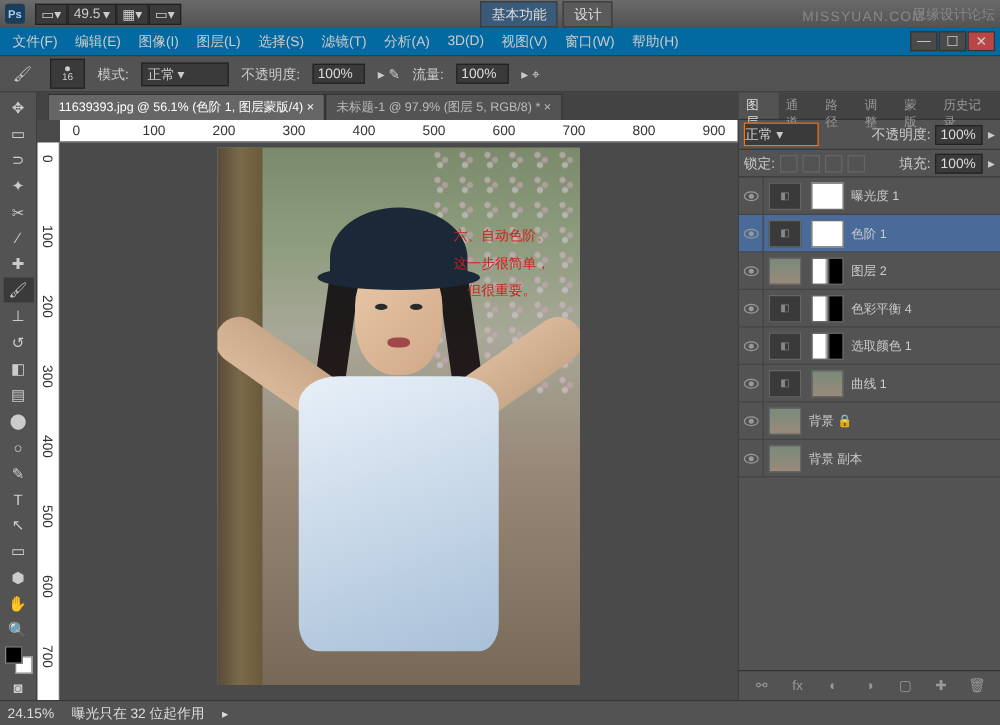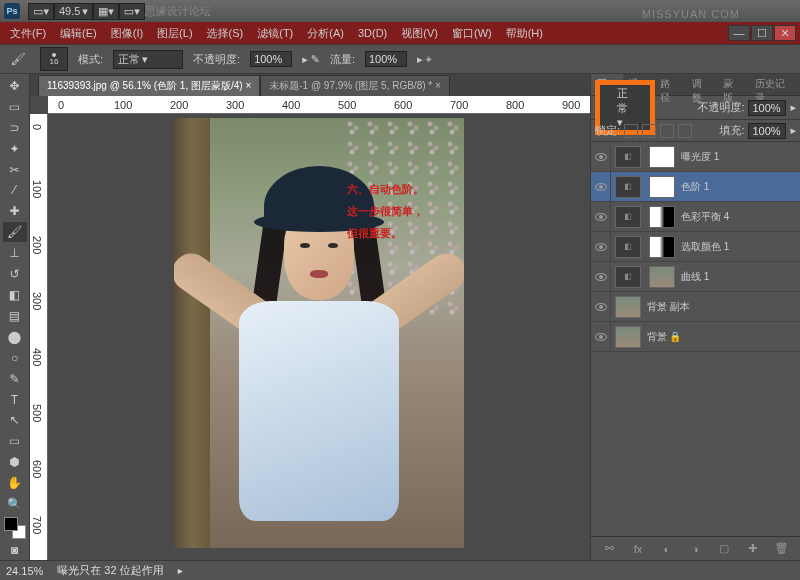--- a/index.html
+++ b/index.html
@@ -3,21 +3,21 @@
 <meta charset="utf-8">
 <style>
 *{margin:0;padding:0;box-sizing:border-box;font-family:"Microsoft YaHei",Tahoma,sans-serif;font-size:11px;user-select:none}
 body{background:#535353;width:800px;height:580px;overflow:hidden;color:#ccc}
 .titlebar{height:22px;background:linear-gradient(#6a6a6a,#535353);display:flex;align-items:center;padding:0 4px}
 .ps-logo{width:16px;height:16px;background:#1a3d5c;border-radius:3px;display:flex;align-items:center;justify-content:center;color:#9fcfef;font-weight:bold;font-size:9px;margin-right:8px}
 .titlebar .mid{flex:1;display:flex;gap:4px;justify-content:center}
 .titlebar .btn{background:#5a5a5a;border:1px solid #3a3a3a;padding:2px 8px;color:#ddd;cursor:pointer}
 .titlebar .btn.ac{background:#3a5a7a}
 .dropdown{background:#3a3a3a;border:1px solid #222;padding:1px 4px;display:inline-flex;align-items:center;gap:2px;cursor:pointer}
-.menubar{height:22px;background:#7f1d1d;display:flex;align-items:center;padding:0 4px;gap:2px}
+.menubar{height:22px;background:#0369a1;display:flex;align-items:center;padding:0 4px;gap:2px}
 .menubar .mi{padding:2px 6px;cursor:pointer}
 .win-ctl{margin-left:auto;display:flex;gap:1px}
 .win-ctl div{width:22px;height:16px;background:#4a4a4a;border:1px solid #333;display:flex;align-items:center;justify-content:center;cursor:pointer}
 .win-ctl .close{background:#b44}
 .optbar{height:30px;background:#535353;border-top:1px solid #3a3a3a;border-bottom:1px solid #3a3a3a;display:flex;align-items:center;padding:0 6px;gap:10px}
 .brush-prev{width:28px;height:24px;background:#3a3a3a;border:1px solid #222;display:flex;flex-direction:column;align-items:center;justify-content:center}
 .brush-dot{width:4px;height:4px;background:#ccc;border-radius:50%}
 .optbar label{color:#ccc}
 .num-input{background:#3a3a3a;border:1px solid #222;width:42px;padding:1px 3px;color:#ddd}
 .main{display:flex;height:486px}
@@ -48,28 +48,28 @@
 .eye.l{left:16px}.eye.r{right:16px}
 .lips{position:absolute;top:62px;left:50%;transform:translateX(-50%);width:18px;height:8px;background:#a04848;border-radius:40%}
 .hair{position:absolute;top:50px;left:50%;transform:translateX(-50%);width:130px;height:170px}
 .hair::before,.hair::after{content:"";position:absolute;width:24px;height:150px;background:linear-gradient(#1a1a1a,#2a1a1a);border-radius:0 0 40% 40%}
 .hair::before{left:0;transform:rotate(8deg)}
 .hair::after{right:0;transform:rotate(-8deg)}
 .arm{position:absolute;width:38px;height:120px;background:linear-gradient(90deg,#d8b898,#c8a888);border-radius:20px;top:70px}
 .arm.l{left:-8px;transform:rotate(-55deg)}
 .arm.r{right:-8px;transform:rotate(55deg)}
 .top-gar{position:absolute;top:135px;left:50%;transform:translateX(-50%);width:160px;height:220px;background:linear-gradient(160deg,#e8f0f8,#c8d8e8,#a8c0d8);border-radius:20% 20% 10% 10%/10%}
-.annot{position:absolute;right:40px;top:60px;color:#d02020;font-size:15px;font-family:"SimSun";line-height:2;font-weight:bold;text-align:left}
+.annot{position:absolute;right:24px;top:60px;color:#d02020;font-size:15px;font-family:"SimSun";line-height:2;font-weight:normal;text-align:center}
 .status{height:20px;background:#535353;border-top:1px solid #3a3a3a;display:flex;align-items:center;padding:0 6px;gap:14px;color:#ddd;font-size:10px}
 .panels{width:210px;background:#535353;border-left:1px solid #3a3a3a;display:flex;flex-direction:column}
 .ptabs{height:22px;display:flex;background:#434343;border-bottom:1px solid #333}
 .ptab{padding:3px 6px;color:#999;cursor:pointer;font-size:10px}
 .ptab.active{background:#535353;color:#ddd}
 .layer-opts{height:24px;display:flex;align-items:center;padding:0 4px;gap:4px;border-bottom:1px solid #3a3a3a}
-.layer-opts .sel{background:#3a3a3a;border:5px solid #f97316;padding:1px 17px;flex:0 0 60px}
+.layer-opts .sel{background:#3a3a3a;border:1px solid #f97316;padding:1px 0;flex:0 0 60px}
 .lock-row{height:22px;display:flex;align-items:center;padding:0 4px;gap:4px;border-bottom:1px solid #3a3a3a;font-size:10px}
 .lock-row .ic{width:14px;height:14px;border:1px solid #666;display:inline-block}
 .layers{flex:1;overflow-y:auto}
 .layer{height:30px;display:flex;align-items:center;border-bottom:1px solid #444;cursor:pointer}
 .layer.sel{background:#4a6a9a}
 .vis{width:20px;height:100%;display:flex;align-items:center;justify-content:center;border-right:1px solid #444}
 .eye-ic{width:12px;height:8px;border:1px solid #999;border-radius:50%;position:relative}
 .eye-ic::after{content:"";position:absolute;top:1px;left:3px;width:4px;height:4px;background:#999;border-radius:50%}
 .thumb{width:26px;height:22px;margin:0 4px;border:1px solid #666;display:flex;align-items:center;justify-content:center;font-size:8px;background:#3a3a3a;color:#888}
 .thumb.white{background:#fff}
@@ -82,20 +82,24 @@
 </style>
 </head>
 <body>
 
 <div class="titlebar">
   <div class="ps-logo">Ps</div>
   <div class="dropdown">▭▾</div>
   <div class="dropdown"><span>49.5</span> ▾</div>
   <div class="dropdown">▦▾</div>
   <div class="dropdown">▭▾</div>
+  <div class="mid">
+    <div class="btn ac">基本功能</div>
+    <div class="btn">设计</div>
+  </div>
   <div style="color:#888">思缘设计论坛</div>
   <div class="wm">MISSYUAN.COM</div>
 </div>
 
 <div class="menubar">
   <div class="mi">文件(F)</div>
   <div class="mi">编辑(E)</div>
   <div class="mi">图像(I)</div>
   <div class="mi">图层(L)</div>
   <div class="mi">选择(S)</div>
@@ -253,20 +257,28 @@
             <div class="eye-ic"></div>
           </div>
           <div class="thumb">◧</div>
           <div class="thumb white"></div>
           <div class="lname">色阶 1</div>
         </div>
         <div class="layer">
           <div class="vis">
             <div class="eye-ic"></div>
           </div>
+          <div class="thumb img"></div>
+          <div class="thumb mask"></div>
+          <div class="lname">图层 2</div>
+        </div>
+        <div class="layer">
+          <div class="vis">
+            <div class="eye-ic"></div>
+          </div>
           <div class="thumb">◧</div>
           <div class="thumb mask"></div>
           <div class="lname">色彩平衡 4</div>
         </div>
         <div class="layer">
           <div class="vis">
             <div class="eye-ic"></div>
           </div>
           <div class="thumb">◧</div>
           <div class="thumb mask"></div>
@@ -278,28 +290,28 @@
           </div>
           <div class="thumb">◧</div>
           <div class="thumb img"></div>
           <div class="lname">曲线 1</div>
         </div>
         <div class="layer">
           <div class="vis">
             <div class="eye-ic"></div>
           </div>
           <div class="thumb img"></div>
+          <div class="lname">背景 🔒</div>
+        </div>
+        <div class="layer">
+          <div class="vis">
+            <div class="eye-ic"></div>
+          </div>
+          <div class="thumb img"></div>
           <div class="lname">背景 副本</div>
-        </div>
-        <div class="layer">
-          <div class="vis">
-            <div class="eye-ic"></div>
-          </div>
-          <div class="thumb img"></div>
-          <div class="lname">背景 🔒</div>
         </div>
       </div>
     <div class="pbottom">
       <div class="pb">⚯</div>
       <div class="pb">fx</div>
       <div class="pb">◐</div>
       <div class="pb">◑</div>
       <div class="pb">▢</div>
       <div class="pb">✚</div>
       <div class="pb">🗑</div>

